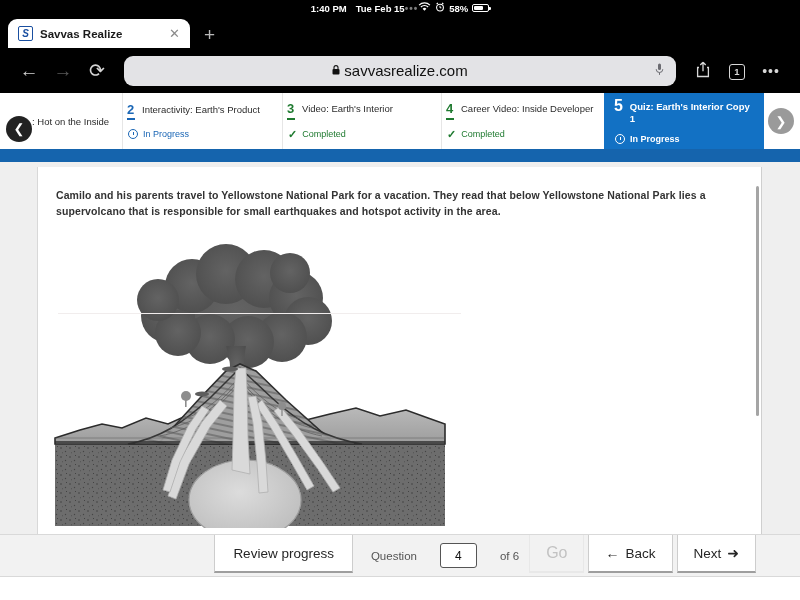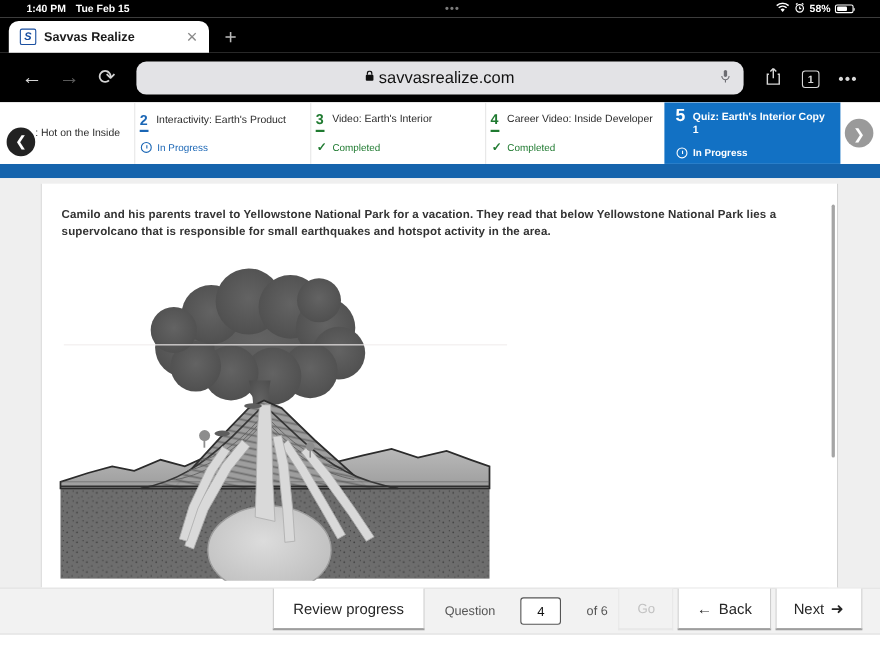--- a/index.html
+++ b/index.html
@@ -6,22 +6,22 @@
   html, body {
     width: 800px; height: 600px;
     font-family: "Liberation Sans", sans-serif;
     background: #ffffff;
     overflow: hidden;
   }
 
   
   #status-bar {
     height: 16px; background: #000; color: #fff;
-    display: flex; align-items: center; justify-content: space-between;
-    padding: 0 24px; font-size: 9.5px; font-weight: 600;
+    display: flex; align-items: center; justify-content: center;
+    padding: 0 10px; font-size: 9.5px; font-weight: 600;
   }
   #status-bar .sb-left { display: flex; align-items: center; gap: 9px; }
   #status-bar .sb-right { display: flex; align-items: center; gap: 4px; }
   .sb-dots { letter-spacing: 1px; font-size: 10px; color: #7d7d7d; }
   .batt-shell {
     width: 17px; height: 8px; border: 1px solid #fff; border-radius: 2px;
     position: relative; display: inline-block; vertical-align: middle;
   }
   .batt-shell::after {
     content: ''; position: absolute; right: -2.5px; top: 2px;
@@ -143,40 +143,40 @@
     position: absolute; right: 2px; top: 14px; width: 3px; height: 230px;
     background: #a5a5a5; border-radius: 2px;
   }
   #right-gutter { position: absolute; right: 0; top: 0; bottom: 0; width: 38px; background: #efefef; }
 
   
   #bottom-bar {
     height: 43px; background: #f2f2f2; border-top: 1px solid #d9d9d9;
     border-bottom: 1px solid #d9d9d9;
     display: flex; align-items: stretch; justify-content: flex-end;
-    padding-right: 16px;
+    padding-right: 44px;
   }
   .bb-btn {
     background: #fff; border: 1px solid #cdcdcd; border-top: 0; border-bottom: 2px solid #9e9e9e;
     display: flex; align-items: center; justify-content: center;
     font-size: 13.5px; color: #262626; padding: 0 16px; margin: 0 0 3px 0;
   }
   #review-progress-button { font-size: 13.5px; padding: 0 18px; }
   #question-jump {
     display: flex; align-items: center; gap: 23px;
     padding: 0 10px 0 18px; font-size: 11.5px; color: #555;
   }
   #question-number-input {
     width: 37px; height: 25px; border: 1.5px solid #555; border-radius: 3px;
     background: #fff; font-size: 12px; color: #111; text-align: center;
     font-family: "Liberation Sans", sans-serif; outline: none;
   }
   #go-button {
     background: #f2f2f2; border: 1px solid #e8e8e8; color: #c2c2c2;
-    font-size: 12px; padding: 0 16px; display: flex; align-items: center;
+    font-size: 16px; padding: 0 16px; display: flex; align-items: center;
     margin: 0 0 3px 0; border-top: 0; border-bottom: 2px solid #e8e8e8;
   }
   .arrow-g { font-size: 14px; }
   #back-button, #next-button { gap: 6px; min-width: 70px; margin-left: 4px; }
   #footer-blank { height: 29px; background: #fff; }
 </style>
 </head>
 <body>
 
 <div id="status-bar">

